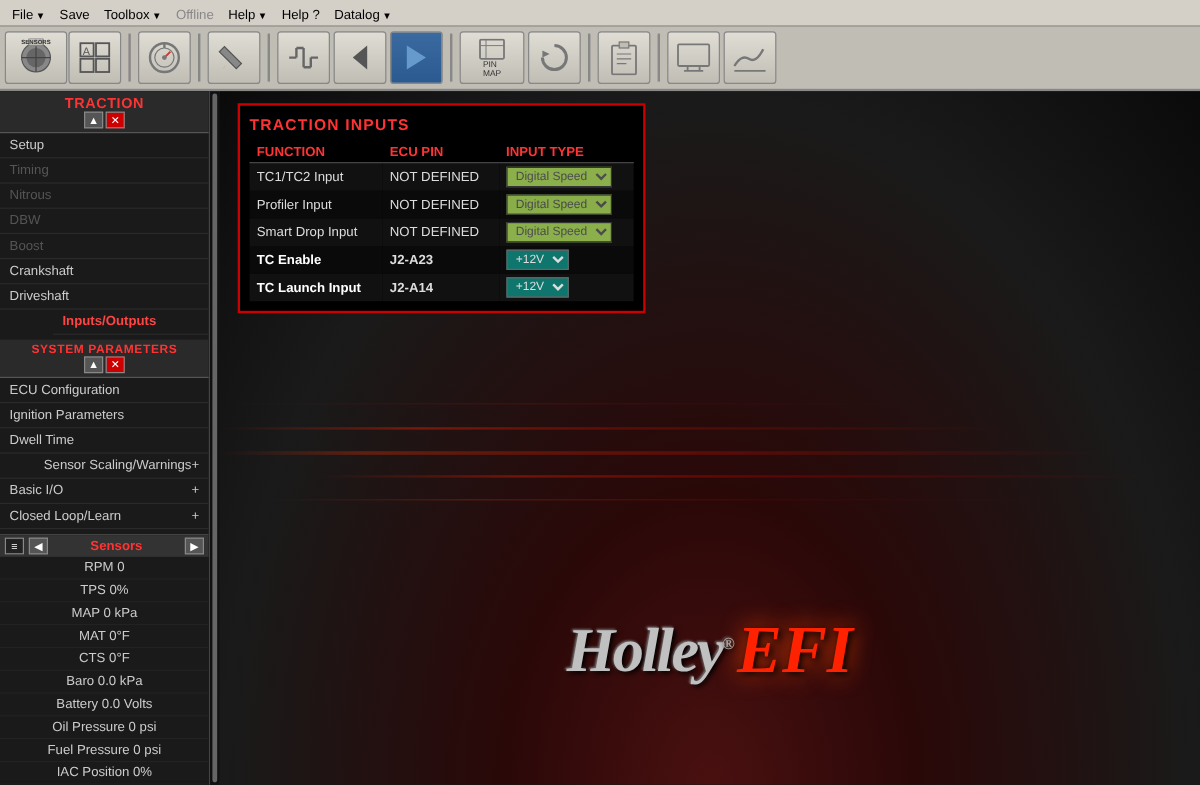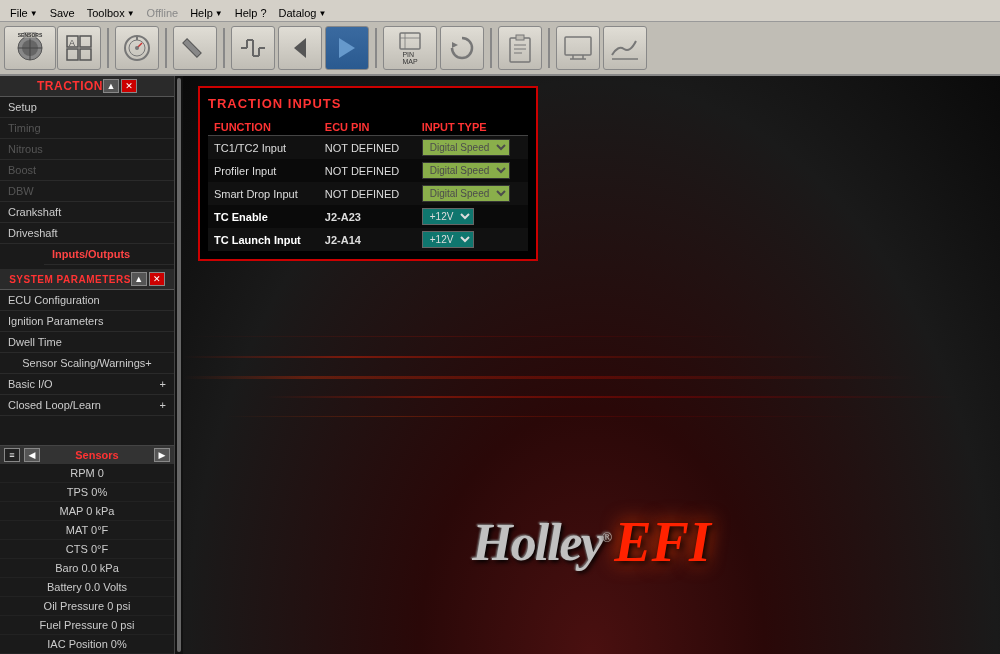--- a/index.html
+++ b/index.html
@@ -72,24 +72,25 @@
       display: flex;
       flex-direction: column;
       overflow-y: auto;
       border-right: 1px solid #444;
     }
 
     
     .section-header {
       display: flex;
       align-items: center;
-      justify-content: center;
+      justify-content: flex-end;
       padding: 3px 5px;
       background: #2a2a2a;
       border-bottom: 1px solid #555;
+      flex-direction: column;
     }
     .section-title {
       color: #ff3333;
       font-weight: bold;
       font-size: 12px;
       letter-spacing: 0.5px;
     }
     .section-controls { display: flex; gap: 2px; }
     .section-btn {
       width: 16px;
@@ -411,24 +412,24 @@
     <div class="sidebar-item">
       <span>Setup</span>
     </div>
     <div class="sidebar-item disabled">
       <span>Timing</span>
     </div>
     <div class="sidebar-item disabled">
       <span>Nitrous</span>
     </div>
     <div class="sidebar-item disabled">
+      <span>DBW</span>
+    </div>
+    <div class="sidebar-item disabled">
       <span>Boost</span>
-    </div>
-    <div class="sidebar-item disabled">
-      <span>DBW</span>
     </div>
     <div class="sidebar-item">
       <span>Crankshaft</span>
     </div>
     <div class="sidebar-item">
       <span>Driveshaft</span>
     </div>
     <div class="sidebar-item active">
       <span>Inputs/Outputs</span>
     </div>
@@ -443,21 +444,21 @@
 
     <div class="sidebar-item">
       <span>ECU Configuration</span>
     </div>
     <div class="sidebar-item">
       <span>Ignition Parameters</span>
     </div>
     <div class="sidebar-item">
       <span>Dwell Time</span>
     </div>
-    <div class="sidebar-item" style="display:flex; justify-content:center;">
+    <div class="sidebar-item" style="display:flex; justify-content:flex-end;">
       <span>Sensor Scaling/Warnings</span>
       <span>+</span>
     </div>
     <div class="sidebar-item" style="display:flex; justify-content:space-between;">
       <span>Basic I/O</span>
       <span>+</span>
     </div>
     <div class="sidebar-item" style="display:flex; justify-content:space-between;gap:38px;">
       <span>Closed Loop/Learn</span>
       <span>+</span>

